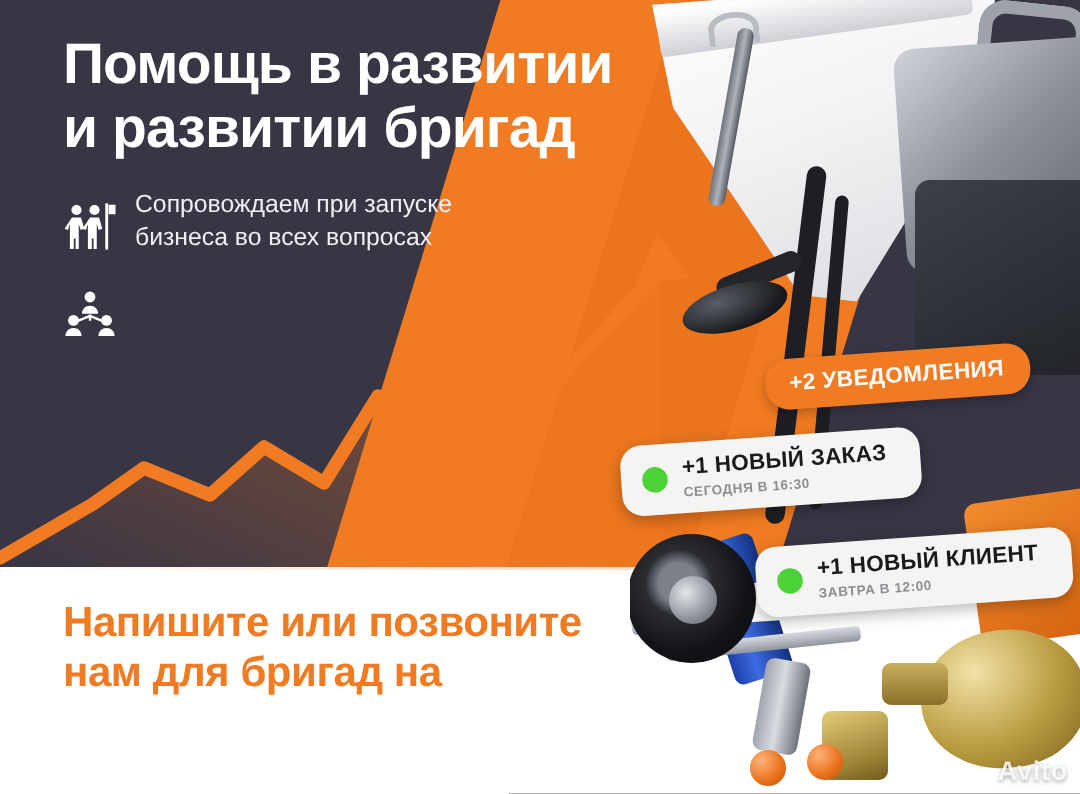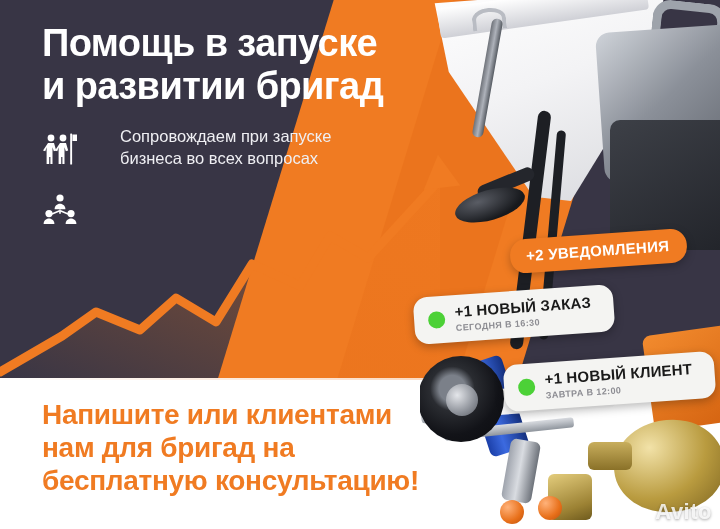--- a/index.html
+++ b/index.html
@@ -64,23 +64,22 @@
   .headline .l2 { display:block; }
 
   
   .bullets {
     position:absolute; left:40px; top:126px;
     width:320px;
     z-index:6;
   }
   .bullet {
     display:flex;
-    align-items:center;
+    align-items:flex-end;
     margin-bottom:18px;
-    gap:30px;
   }
   .bullet-icon {
     width:40px; min-width:40px; height:38px;
     display:flex; align-items:center; justify-content:center;
     margin-right:10px;
     margin-top:2px;
   }
   .bullet-icon svg { display:block; }
   .bullet-text {
     color:#EFEFF3;
@@ -337,21 +336,21 @@
     letter-spacing:-.3px;
     z-index:6;
   }
   .cta span { display:block; }
 
   
   .watermark {
     position:absolute;
     right:8px; bottom:4px;
     color:rgba(255,255,255,.82);
-    font-size:22px;
+    font-size:18px;
     font-weight:bold;
     letter-spacing:.5px;
     z-index:12;
     text-shadow:0 1px 3px rgba(0,0,0,.35);
     font-family:"Liberation Sans", sans-serif;
   }
 </style>
 </head>
 <body>
 
@@ -397,21 +396,21 @@
     <div class="wheel-hub"></div>
     <div class="nozzle"></div>
     <div class="pump"></div>
     <div class="pump-neck"></div>
     <div class="brass-valve"></div>
     <div class="ball b1"></div>
     <div class="ball b2"></div>
   </div>
 
   <div class="headline">
-    <span class="l1">Помощь в запуске</span>
+    <span class="l1">Помощь в развитии</span>
     <span class="l2">и развитии бригад</span>
   </div>
 
   <div class="bullets">
 
     <div class="bullet">
       <span class="bullet-icon">
         <svg width="34" height="32" viewBox="0 0 34 32" fill="#ffffff">
           <circle cx="8" cy="5" r="3.4"></circle>
           <path d="M5 10h6l2.2 7.5-2.4.8-1.3-4V31H7.4v-7H6.2v7H3.6V14.3l-1.3 4-2.3-.8z"></path>
@@ -457,20 +456,19 @@
 
   <div class="notif-card c2">
     <span class="dot"></span>
     <span>
       <span class="notif-title" style="display:block;">+1 НОВЫЙ КЛИЕНТ</span>
       <span class="notif-sub" style="display:block;">ЗАВТРА В 12:00</span>
     </span>
   </div>
 
   <div class="cta">
-    <span>Напишите или клиентами</span>
+    <span>Напишите или позвоните</span>
     <span>нам для бригад на</span>
-    <span>бесплатную консультацию!</span>
   </div>
 
   <div class="watermark">Avito</div>
 
 </div>
 
 </body></html>

